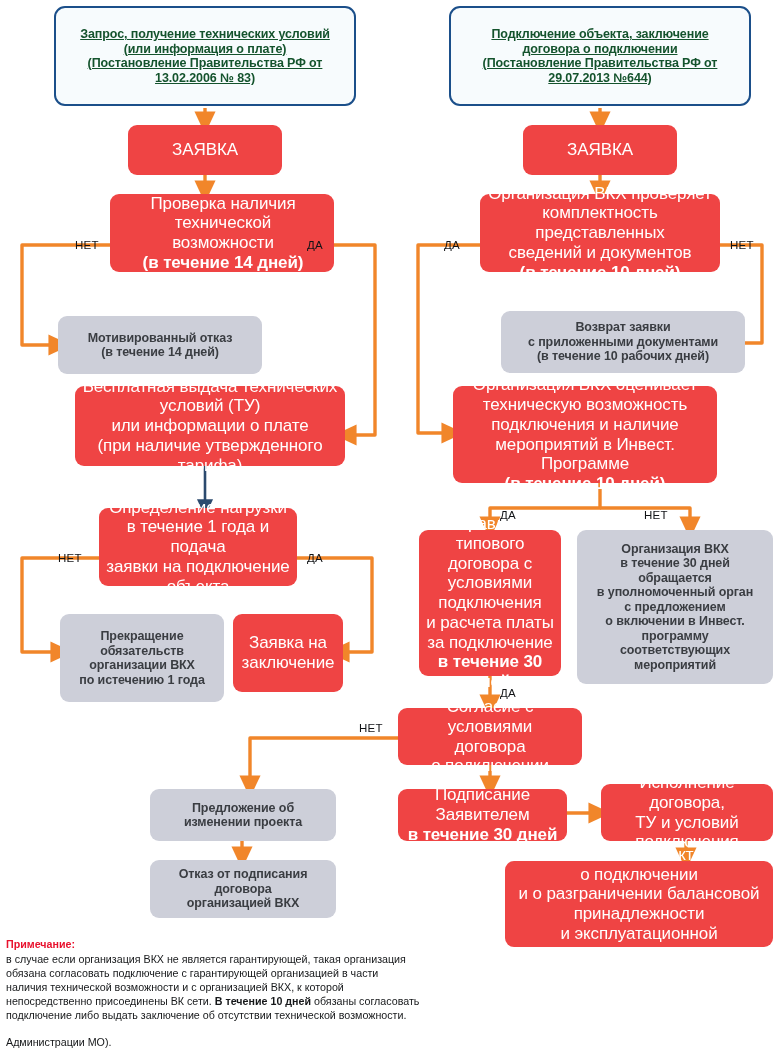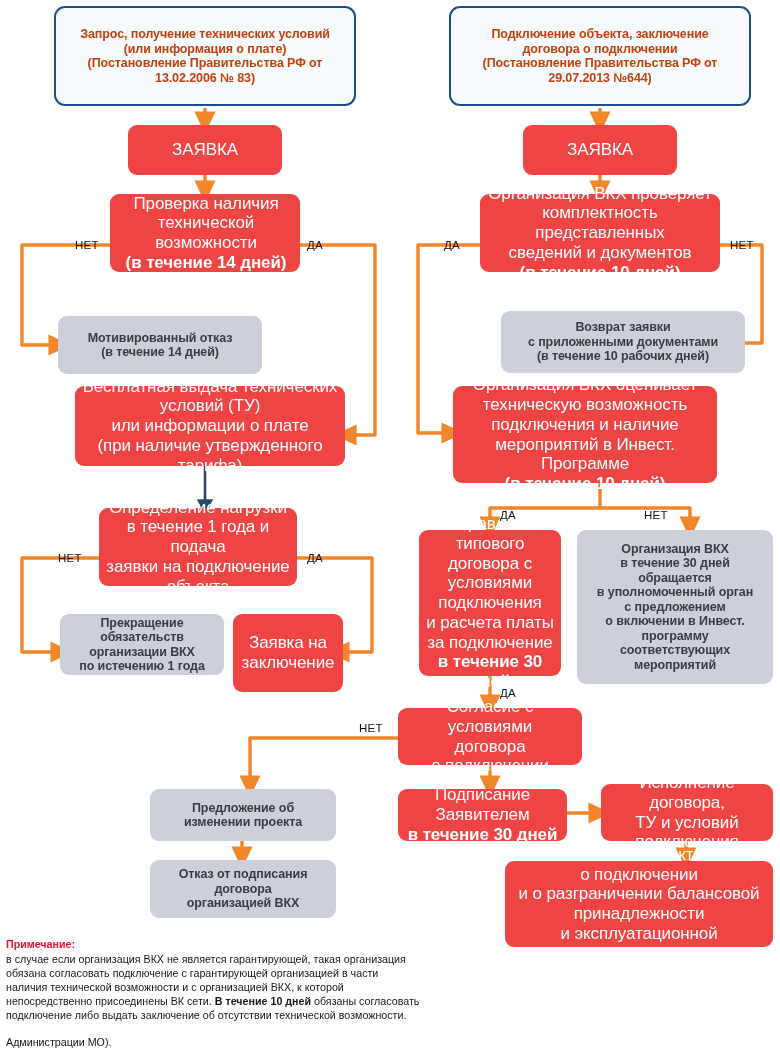--- a/index.html
+++ b/index.html
@@ -16,21 +16,21 @@
     display:flex;align-items:center;justify-content:center;
     text-align:center;border-radius:9px;
     line-height:1.16;letter-spacing:-.1px;
     padding:3px 6px;
   }
   .node .txt{display:block;width:100%;white-space:pre-line;}
 
   
   .hdr{
     background:#f7fbfd;border:2.5px solid #1b4f8a;border-radius:11px;
-    color:#c2410c;font-weight:bold;font-size:12.5px;
+    color:#14532d;font-weight:bold;font-size:12.5px;text-decoration:underline;
   }
   
   .blue{background:#ef4444;color:#ffffff;font-size:17px;}
   
   .grey{background:#cdcfd9;color:#3a3d42;font-weight:bold;font-size:12.5px;}
 
   .mix .bold{font-weight:bold;}
 
   .lbl{
     position:absolute;font-weight:normal;font-size:11.5px;color:#111316;
@@ -105,21 +105,21 @@
     <span class="txt">Запрос, получение технических условий
 (или информация о плате)
 (Постановление Правительства РФ от
 13.02.2006 № 83)</span>
   </div>
 
   <div class="node blue" style="left:128px;top:125px;width:154px;height:50px;">
     <span class="txt">ЗАЯВКА</span>
   </div>
 
-  <div class="node blue mix" style="left:110px;top:194px;width:190px;height:78px;padding-left:8px;">
+  <div class="node blue mix" style="left:110px;top:194px;width:224px;height:78px;padding-left:8px;">
     <span class="txt"><span>Проверка наличия
 технической
 возможности
 </span><span class="bold">(в течение 14 дней)</span></span>
   </div>
 
   <div class="node grey" style="left:58px;top:316px;width:204px;height:58px;">
     <span class="txt">Мотивированный отказ
 (в течение 14 дней)</span>
   </div>
@@ -132,21 +132,21 @@
 тарифа)</span>
   </div>
 
   <div class="node blue" style="left:99px;top:508px;width:198px;height:78px;">
     <span class="txt">Определение нагрузки
 в течение 1 года и подача
 заявки на подключение
 объекта</span>
   </div>
 
-  <div class="node grey" style="left:60px;top:614px;width:164px;height:61px;justify-content:flex-end;">
+  <div class="node grey" style="left:60px;top:614px;width:164px;height:88px;justify-content:flex-end;">
     <span class="txt">Прекращение
 обязательств
 организации ВКХ
 по истечению 1 года</span>
   </div>
 
   <div class="node blue" style="left:233px;top:614px;width:110px;height:78px;">
     <span class="txt">Заявка на
 заключение</span>
   </div>

